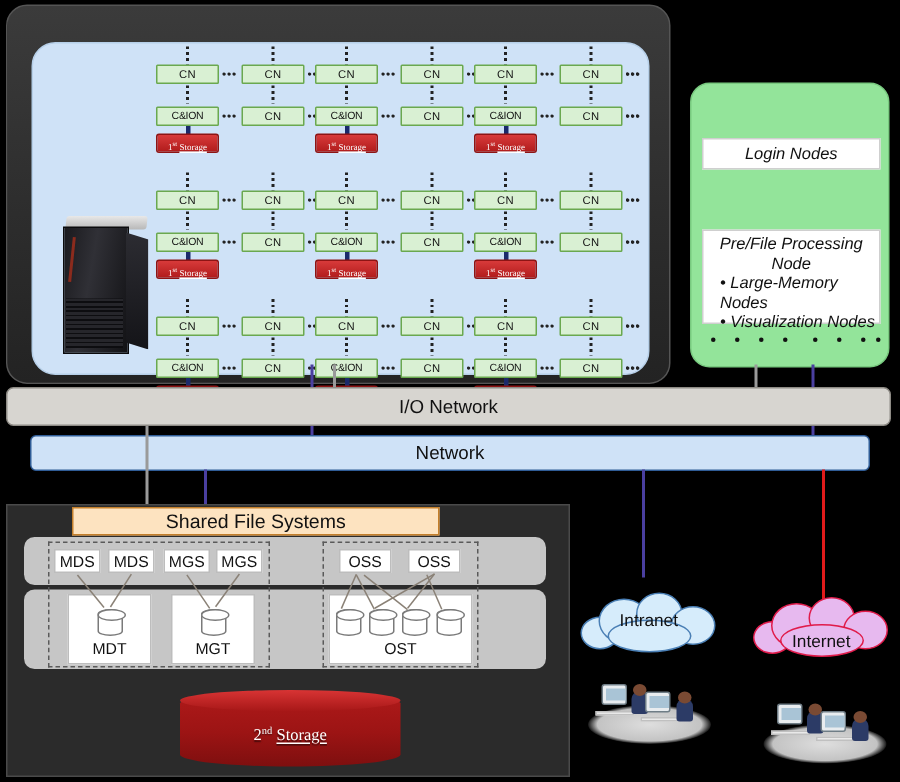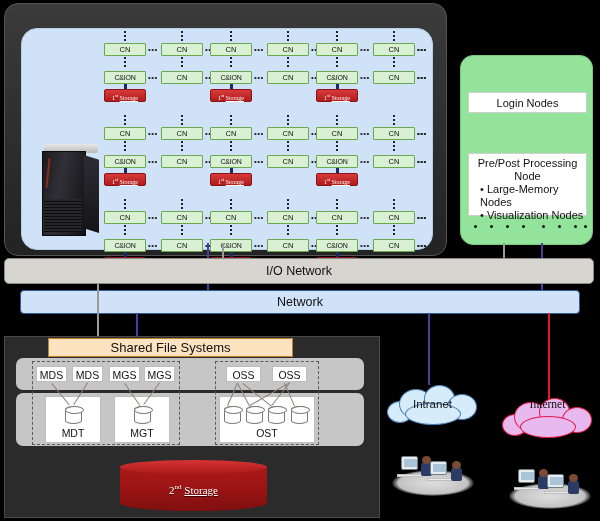--- a/index.html
+++ b/index.html
@@ -81,21 +81,21 @@
   }
   .fe-head {
     position:absolute; left:7px; top:7px; width:119px; height:24px;
     background:#1e7b1e; color:#fff; font-size:14px; line-height:24px;
     text-align:center; border:1px solid #166416;
   }
   .fe-box {
     position:absolute; left:7px; width:119px; background:#fff;
     border:1px solid #cfcfcf; text-align:center; color:#111;
   }
-  .fe-box .t { font-size:11px; line-height:13px; }
+  .fe-box .t { font-size:11px; line-height:13px;font-style:italic; }
   .fe-bullets { font-size:9px; line-height:12px; text-align:left; padding-left:11px; }
   .fe-dots { position:absolute; left:9px; top:166px; width:116px; height:9px; }
   .fe-dots i { position:absolute; width:3px; height:3px; background:#111;
     border-radius:50%; top:3px; }
 
   
   .ionet {
     position:absolute; left:4px; top:258px; width:590px; height:26px;
     background:#d7d5d0; border:1px solid #8e8b85; border-radius:5px;
     font-size:12.5px; line-height:25px; text-align:center; color:#111;
@@ -336,21 +336,21 @@
   </div>
 
   <div class="frontend">
 
     <div class="fe-box" style="top:36px;height:21px;">
       <div class="t" style="line-height:20px;">Login Nodes</div>
     </div>
 
 
     <div class="fe-box" style="top:97px;height:63px;padding-top:3px;">
-      <div class="t">Pre/Post Processing</div>
+      <div class="t">Pre/File Processing</div>
       <div class="t">Node</div>
       <div class="t fe-bullets">• Large-Memory Nodes</div>
       <div class="t fe-bullets">• Visualization Nodes</div>
     </div>
 
     <div class="fe-dots" id="fe-dots">
         <i style="left: 4px;"></i>
         <i style="left: 20px;"></i>
         <i style="left: 36px;"></i>
         <i style="left: 52px;"></i>
@@ -421,36 +421,36 @@
       <div class="lnk" style="left: 285px; top: 383px; width: 25.0799px; transform: rotate(66.5014deg);"></div>
     </div>
 
   <div class="storage2">
     <div class="lbl">
       <span>2</span><sup>nd</sup>
       <u>Storage</u>
     </div>
   </div>
 
-  <div class="cloud intra" style="left:385px;top:385px;width:95px;height:42px;">
+  <div class="cloud intra" style="left:385px;top:395px;width:95px;height:42px;">
     <div class="puff" style="left:2px;top:16px;width:26px;height:22px;"></div>
     <div class="puff" style="left:14px;top:4px;width:34px;height:30px;"></div>
     <div class="puff" style="left:39px;top:0px;width:31px;height:28px;"></div>
     <div class="puff" style="left:62px;top:9px;width:30px;height:26px;"></div>
     <div class="puff" style="left:20px;top:18px;width:56px;height:22px;"></div>
     <div class="txt" style="top:13px;">Intranet</div>
   </div>
 
   <div class="cloud inter" style="left:500px;top:398px;width:95px;height:42px;">
     <div class="puff" style="left:2px;top:16px;width:26px;height:22px;"></div>
     <div class="puff" style="left:14px;top:4px;width:34px;height:30px;"></div>
     <div class="puff" style="left:39px;top:0px;width:31px;height:28px;"></div>
     <div class="puff" style="left:62px;top:9px;width:30px;height:26px;"></div>
     <div class="puff" style="left:20px;top:18px;width:56px;height:22px;"></div>
-    <div class="txt" style="top:0;font-family:Liberation Serif, serif;">Internet</div>
+    <div class="txt" style="top:24px;">Internet</div>
   </div>
 
   <div class="clients" style="left:392px;top:448px;width:82px;height:50px;">
     <div class="cl-floor"></div>
     <div class="mon" style="left:9px;top:8px;"></div>
     <div class="desk" style="left:5px;top:26px;width:26px;"></div>
     <div class="pers" style="left:29px;top:13px;">
         <div class="head"></div>
       </div>
     <div class="mon" style="left:38px;top:13px;"></div>

